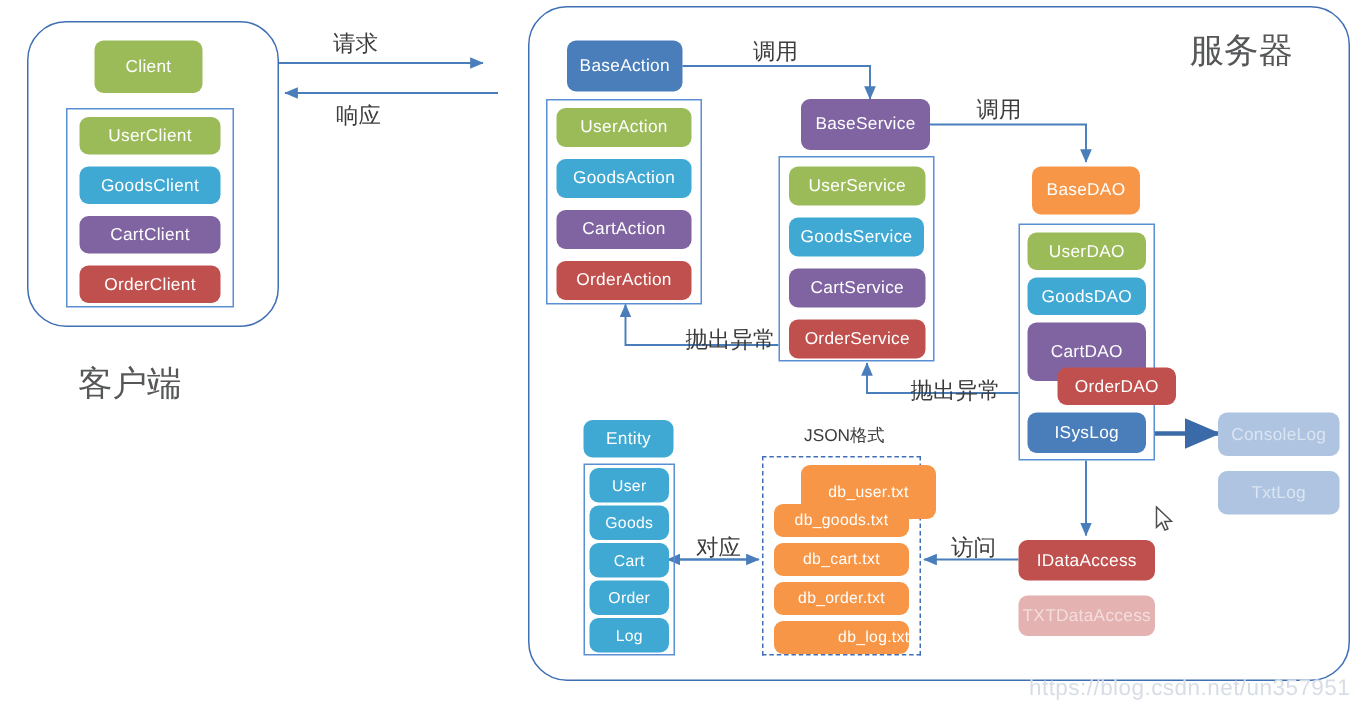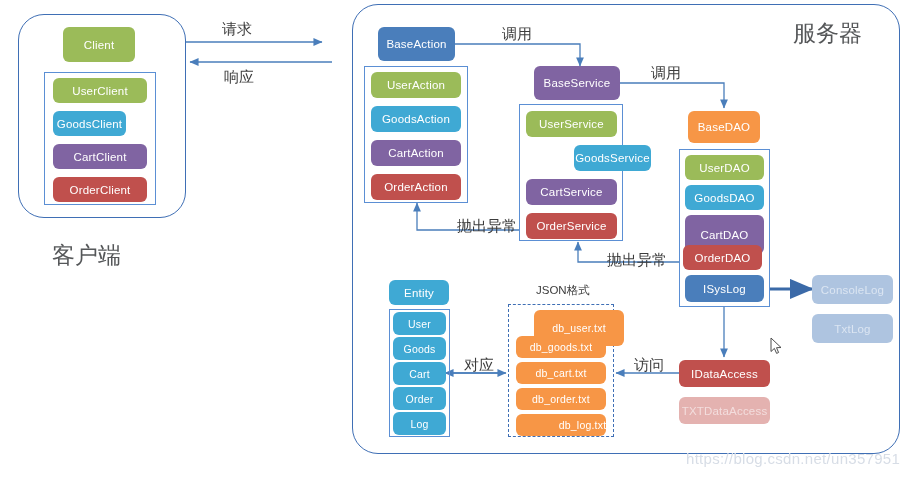--- a/index.html
+++ b/index.html
@@ -124,21 +124,21 @@
 
   <div class="node green" style="left:63px;top:27px;width:72px;height:35px;">
     <span>Client</span>
   </div>
 
   <div class="frame" style="left:44px;top:72px;width:112px;height:133px;"></div>
 
   <div class="node green" style="left:53px;top:78px;width:94px;height:25px;">
     <span>UserClient</span>
   </div>
-  <div class="node teal" style="left:53px;top:111px;width:73px;height:25px;">
+  <div class="node teal" style="left:53px;top:111px;width:94px;height:25px;">
     <span>GoodsClient</span>
   </div>
   <div class="node purple" style="left:53px;top:144px;width:94px;height:25px;">
     <span>CartClient</span>
   </div>
   <div class="node red" style="left:53px;top:177px;width:94px;height:25px;">
     <span>OrderClient</span>
   </div>
 
   <div class="edge-label" style="left:222px;top:20px;">请求</div>
@@ -170,21 +170,21 @@
 
   <div class="node purple" style="left:534px;top:66px;width:86px;height:34px;">
     <span>BaseService</span>
   </div>
 
   <div class="frame" style="left:519px;top:104px;width:104px;height:137px;"></div>
 
   <div class="node green" style="left:526px;top:111px;width:91px;height:26px;">
     <span>UserService</span>
   </div>
-  <div class="node teal" style="left:526px;top:145px;width:77px;height:26px;margin-left:48px;">
+  <div class="node teal" style="left:526px;top:145px;width:90px;height:26px;">
     <span>GoodsService</span>
   </div>
   <div class="node purple" style="left:526px;top:179px;width:91px;height:26px;">
     <span>CartService</span>
   </div>
   <div class="node red" style="left:526px;top:213px;width:91px;height:26px;">
     <span>OrderService</span>
   </div>
 
   <div class="edge-label" style="left:651px;top:64px;">调用</div>
@@ -199,21 +199,21 @@
 
   <div class="node green" style="left:685px;top:155px;width:79px;height:25px;">
     <span>UserDAO</span>
   </div>
   <div class="node teal" style="left:685px;top:185px;width:79px;height:25px;">
     <span>GoodsDAO</span>
   </div>
   <div class="node purple" style="left:685px;top:215px;width:79px;height:39px;">
     <span>CartDAO</span>
   </div>
-  <div class="node red" style="left:683px;top:245px;width:79px;height:25px;align-items:center;">
+  <div class="node red" style="left:705px;top:245px;width:79px;height:25px;align-items:center;">
     <span>OrderDAO</span>
   </div>
   <div class="node blue" style="left:685px;top:275px;width:79px;height:27px;">
     <span>ISysLog</span>
   </div>
 
   <div class="node ltblue" style="left:812px;top:275px;width:81px;height:29px;">
     <span>ConsoleLog</span>
   </div>
   <div class="node ltblue" style="left:812px;top:314px;width:81px;height:29px;">

